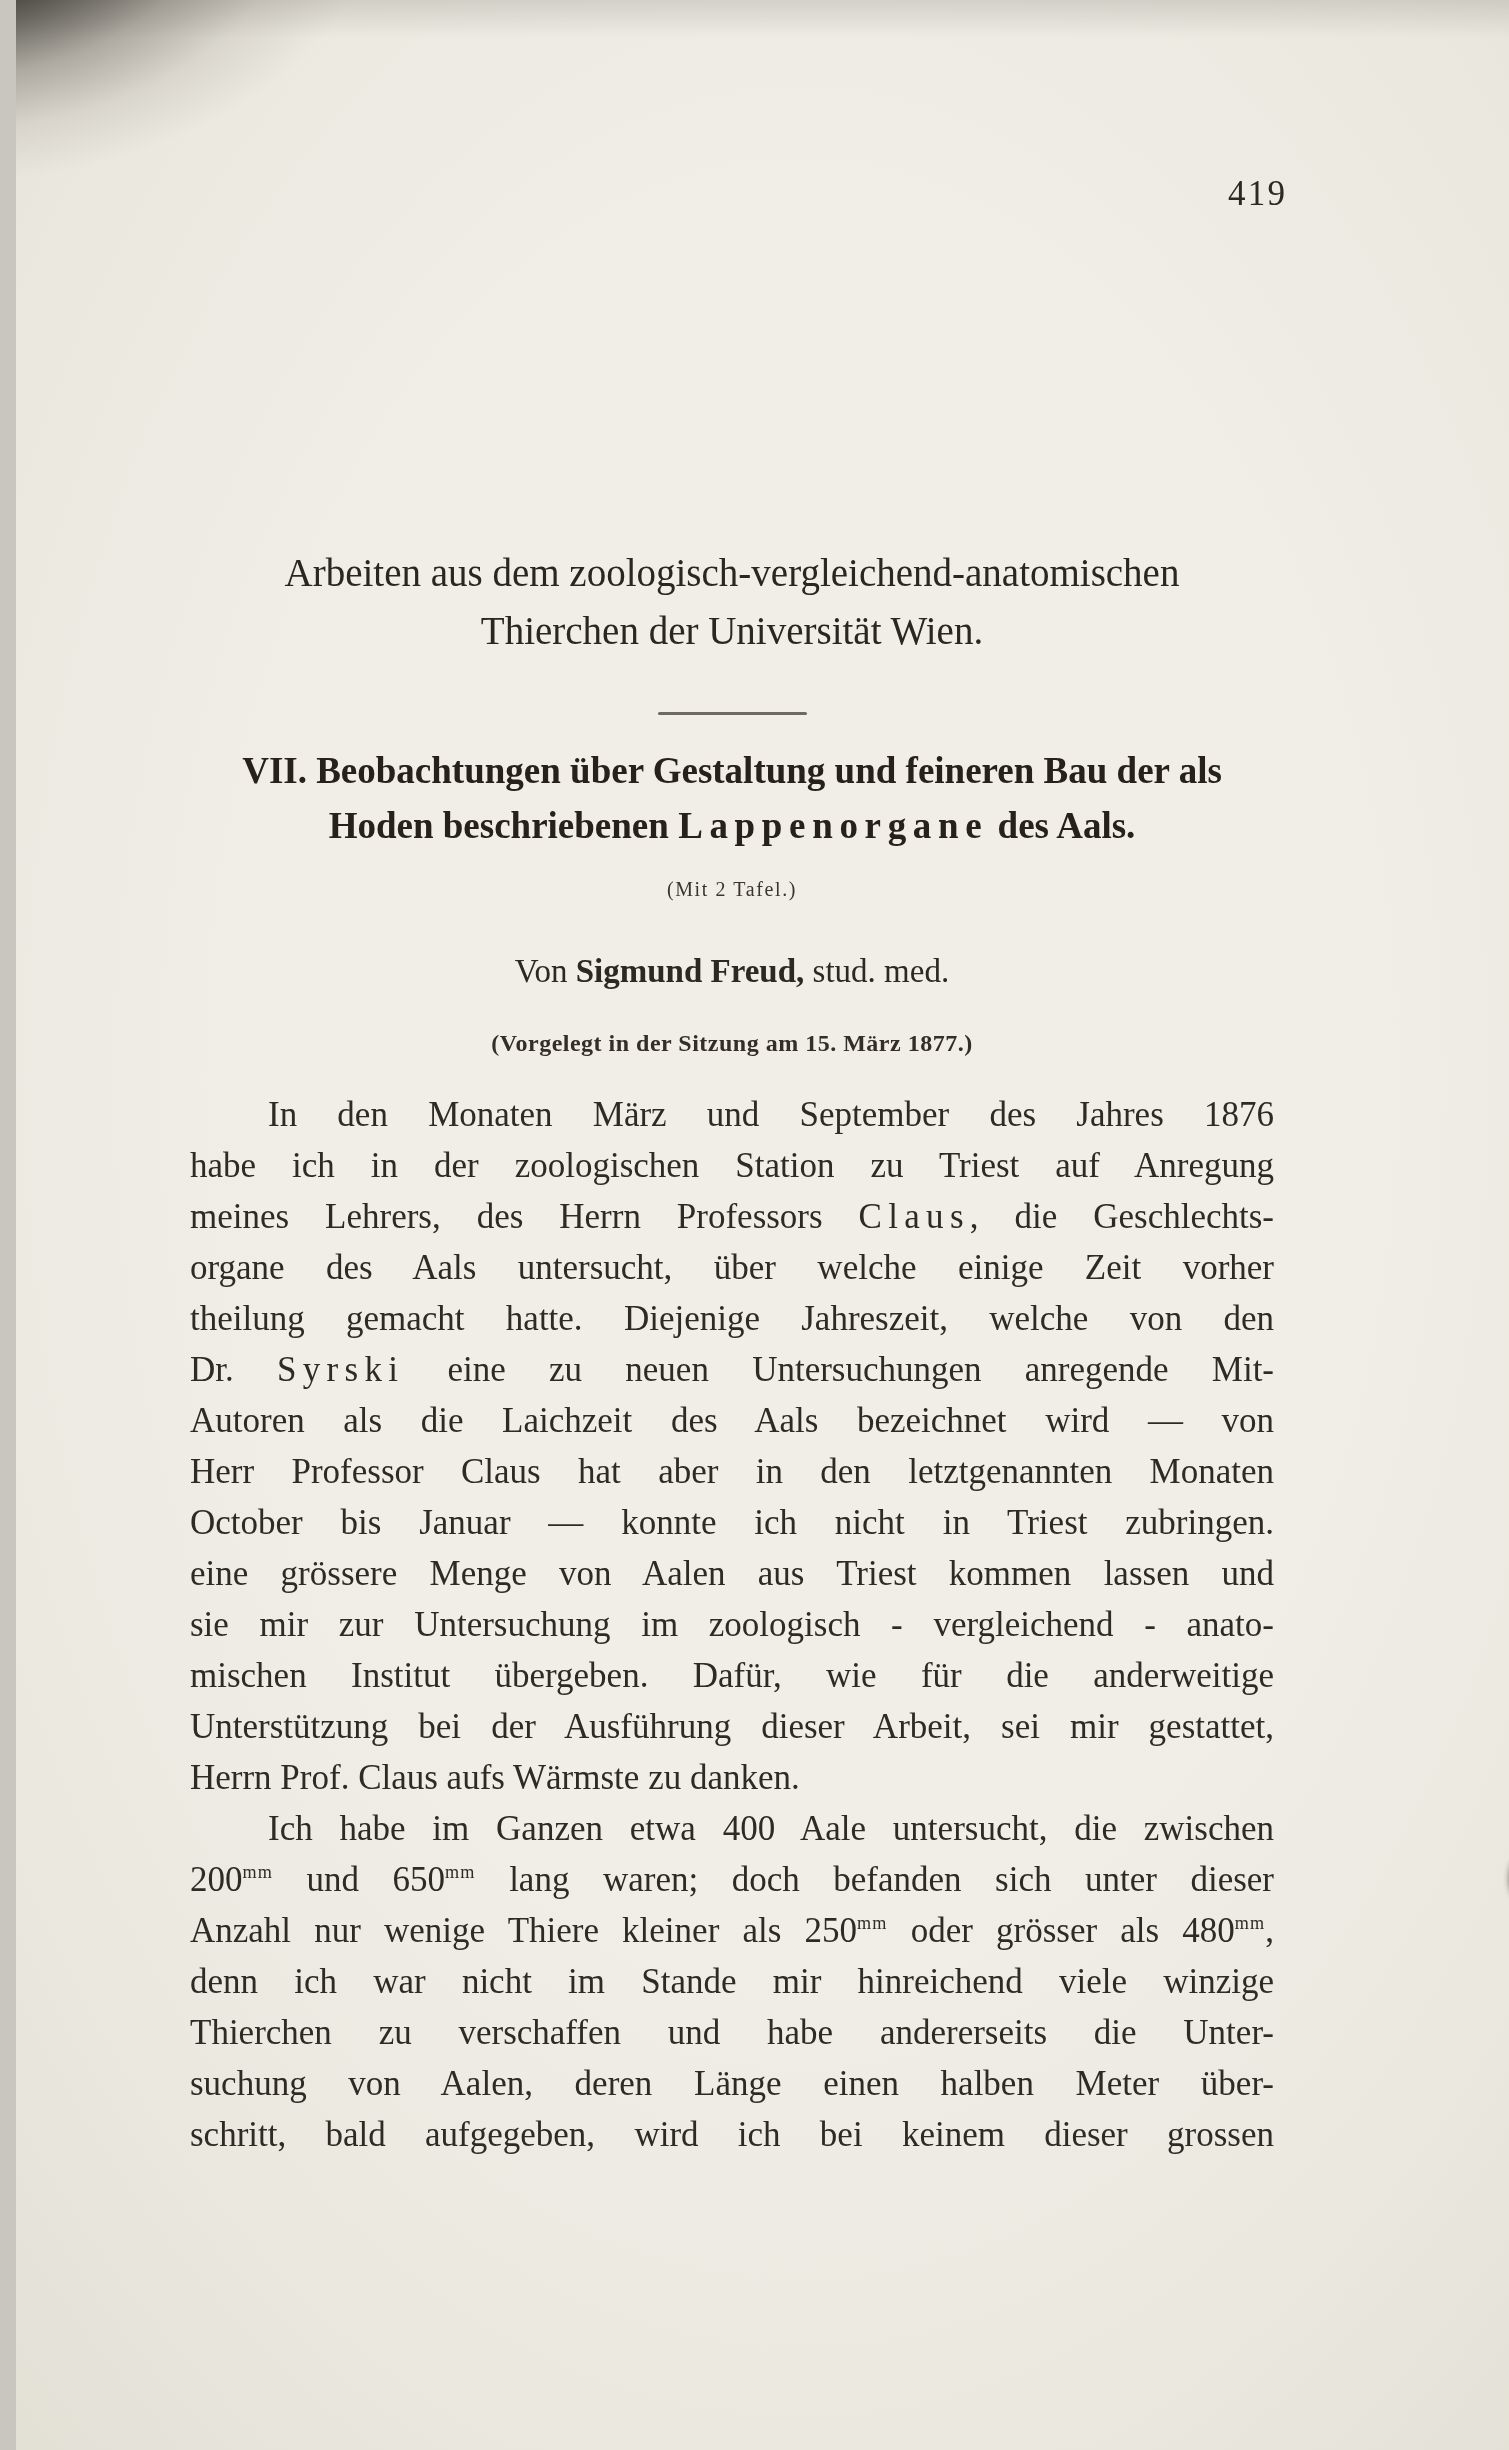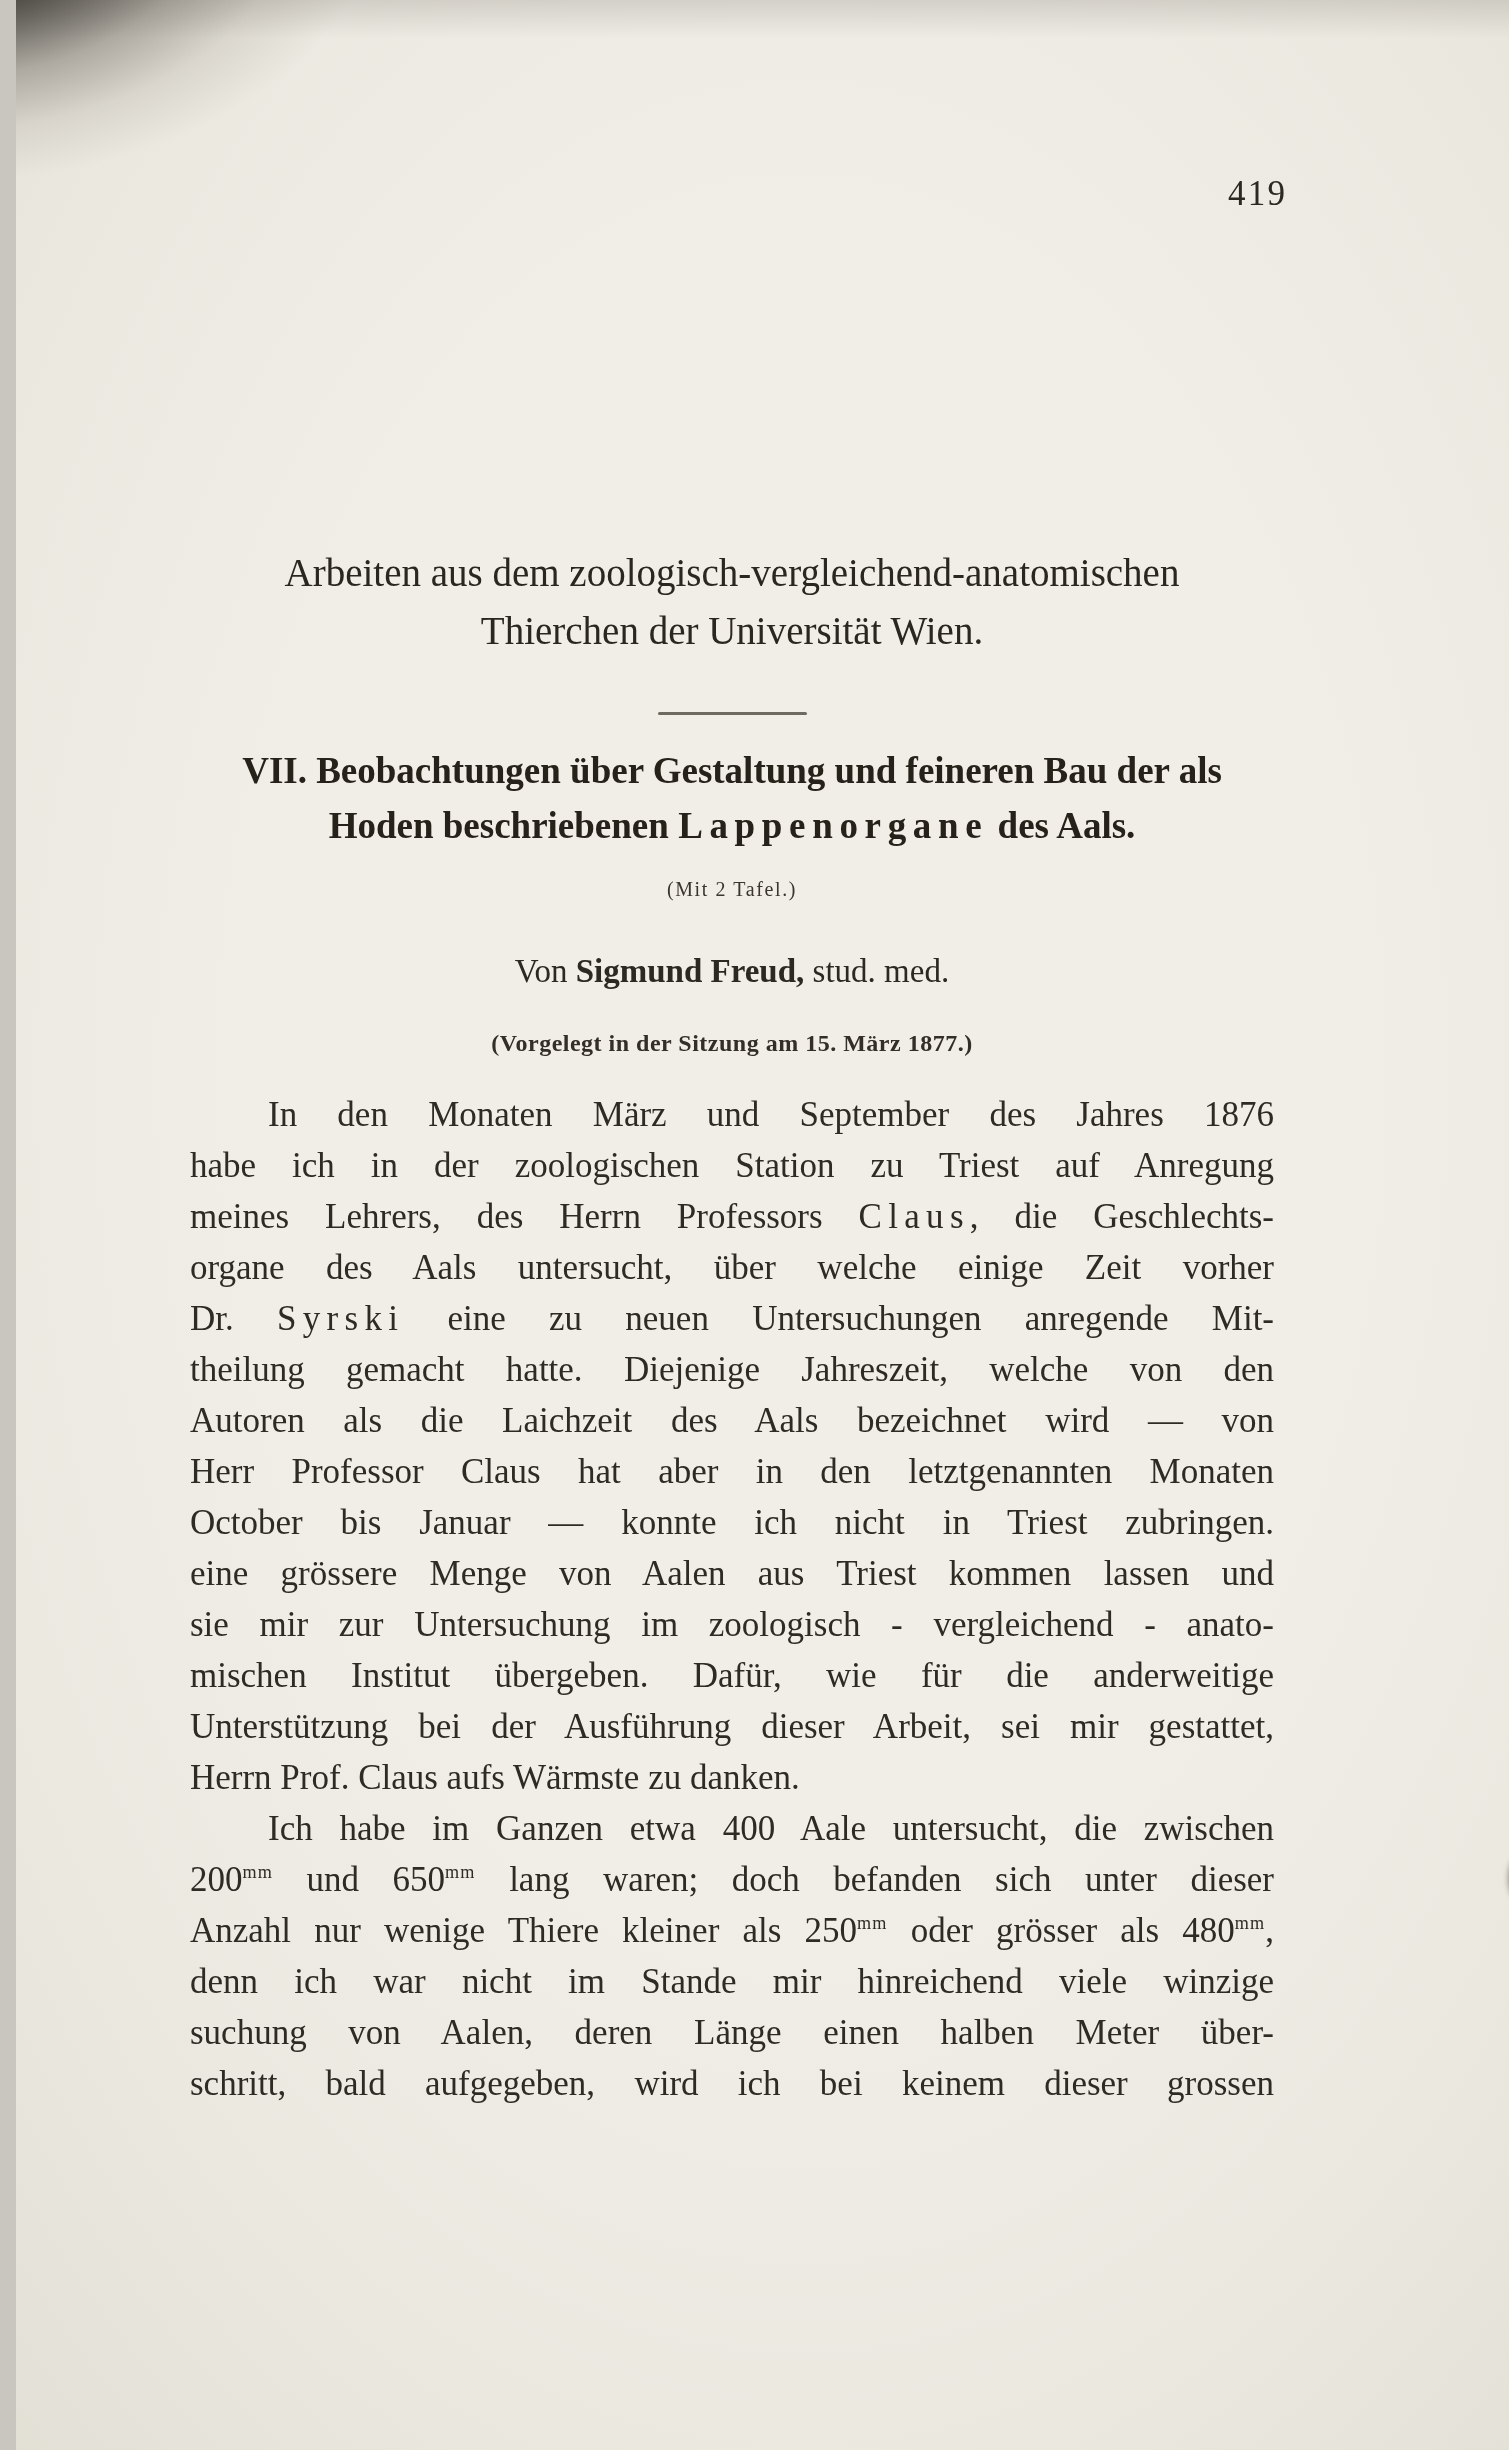--- a/index.html
+++ b/index.html
@@ -161,33 +161,34 @@
 
     <div class="byline">Von <b>Sigmund Freud,</b> stud. med.</div>
 
     <div class="presented-note">(Vorgelegt in der Sitzung am 15. März 1877.)</div>
 
     <div class="body-text" id="body-text">
         <div class="bline first">In den Monaten März und September des Jahres 1876</div>
         <div class="bline">habe ich in der zoologischen Station zu Triest auf Anregung</div>
         <div class="bline">meines Lehrers, des Herrn Professors <span class="sperr">Claus</span>, die Geschlechts-</div>
         <div class="bline">organe des Aals untersucht, über welche einige Zeit vorher</div>
+        <div class="bline">theilung gemacht hatte. Diejenige Jahreszeit, welche von den</div>
         <div class="bline">Dr. <span class="sperr">Syrski</span> eine zu neuen Untersuchungen anregende Mit-</div>
-        <div class="bline">theilung gemacht hatte. Diejenige Jahreszeit, welche von den</div>
         <div class="bline">Autoren als die Laichzeit des Aals bezeichnet wird — von</div>
         <div class="bline">Herr Professor Claus hat aber in den letztgenannten Monaten</div>
         <div class="bline">October bis Januar — konnte ich nicht in Triest zubringen.</div>
         <div class="bline">eine grössere Menge von Aalen aus Triest kommen lassen und</div>
         <div class="bline">sie mir zur Untersuchung im zoologisch - vergleichend - anato-</div>
         <div class="bline">mischen Institut übergeben. Dafür, wie für die anderweitige</div>
         <div class="bline">Unterstützung bei der Ausführung dieser Arbeit, sei mir gestattet,</div>
         <div class="bline lastleft">Herrn Prof. Claus aufs Wärmste zu danken.</div>
         <div class="bline first">Ich habe im Ganzen etwa 400 Aale untersucht, die zwischen</div>
         <div class="bline">200<sup>mm</sup> und 650<sup>mm</sup> lang waren; doch befanden sich unter dieser</div>
         <div class="bline">Anzahl nur wenige Thiere kleiner als 250<sup>mm</sup> oder grösser als 480<sup>mm</sup>,</div>
         <div class="bline">denn ich war nicht im Stande mir hinreichend viele winzige</div>
+        <div class="bline">Thierchen zu verschaffen und habe andererseits die Unter-</div>
         <div class="bline">suchung von Aalen, deren Länge einen halben Meter über-</div>
         <div class="bline">schritt, bald aufgegeben, wird ich bei keinem dieser grossen</div>
       </div>
 
   </div>
 </div>
 
 
 </body></html>

